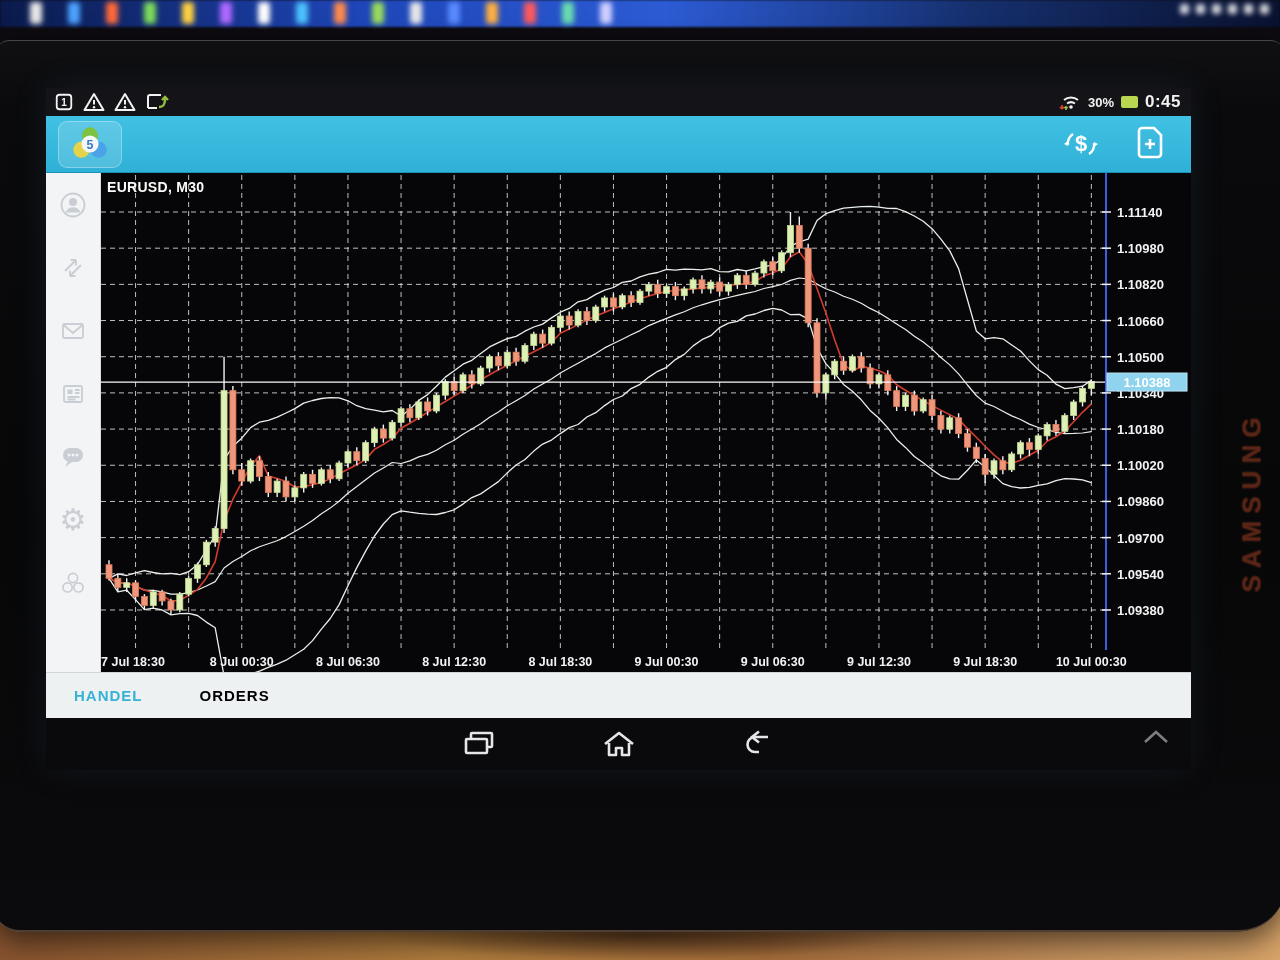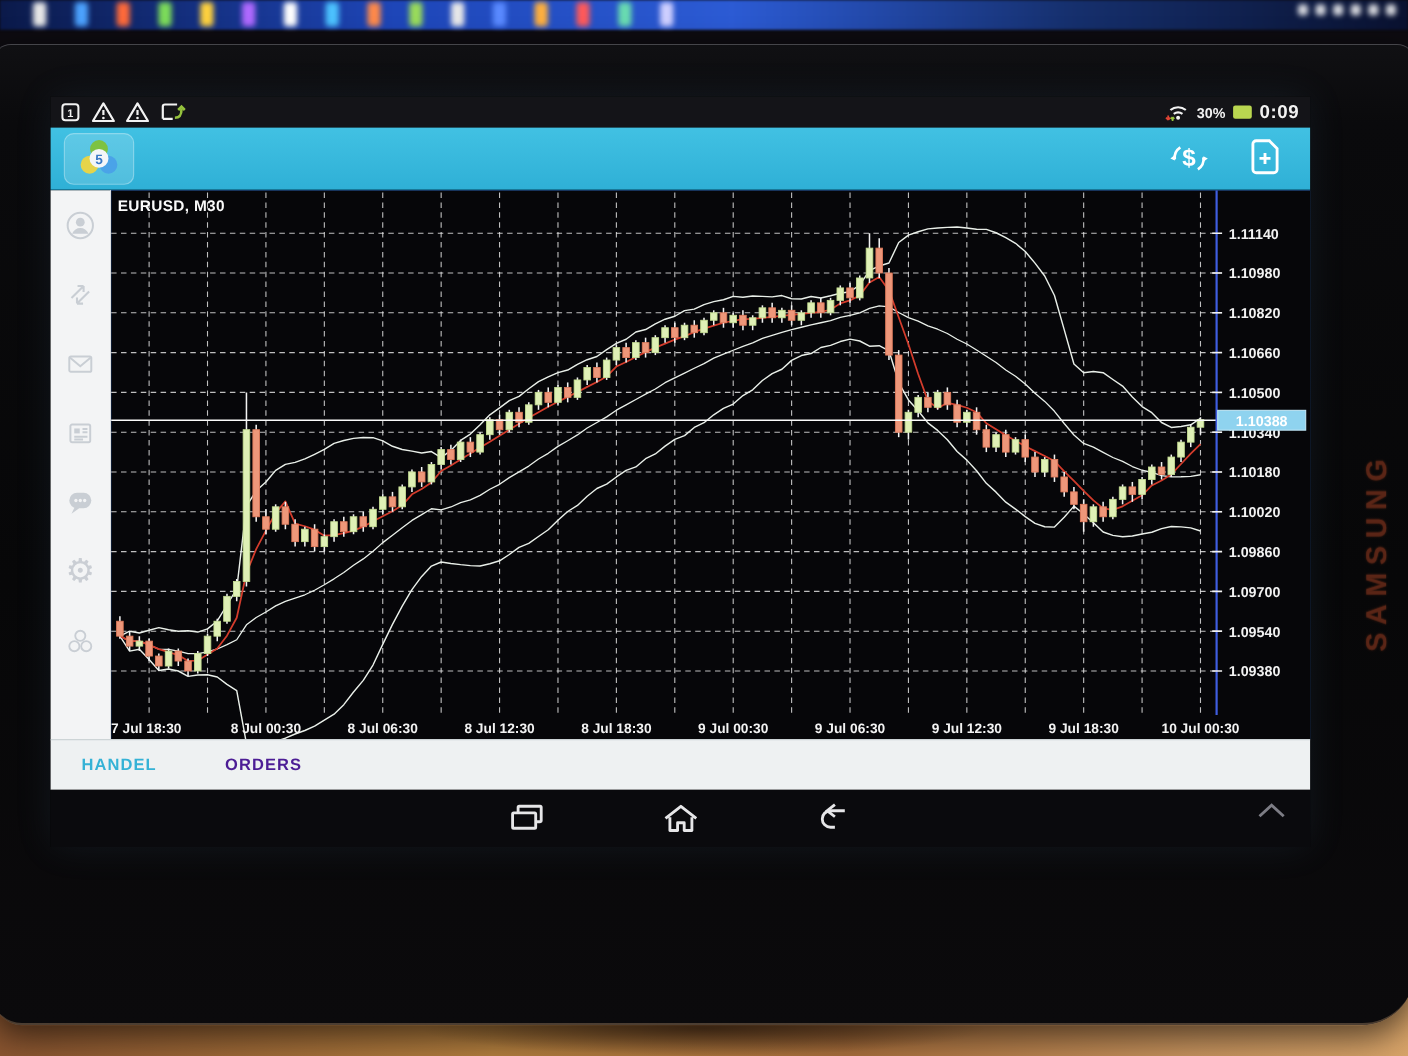--- a/index.html
+++ b/index.html
@@ -52,30 +52,30 @@
     display:flex;align-items:center;justify-content:center;}
   .tb-spacer{flex:1;}
   .tb-icon{margin-right:34px;display:flex;align-items:center;justify-content:center;}
 
   
   .sidebar{position:absolute;left:0;top:85px;width:55px;height:499px;background:#f3f4f5;
     border-right:1px solid #dcdfe2;display:flex;flex-direction:column;align-items:center;}
   .side-ic{height:63px;display:flex;align-items:center;justify-content:center;width:100%;}
   .gear-glyph{font-size:30px;color:#caced4;line-height:1;font-family:"DejaVu Sans",sans-serif;}
 
-  .chartwrap{position:absolute;left:55px;top:85px;width:1090px;height:499px;background:#3b82f6;}
+  .chartwrap{position:absolute;left:55px;top:85px;width:1090px;height:499px;background:#1d4ed8;}
   .symlabel{position:absolute;left:6px;top:6px;color:#fafafa;font-weight:bold;font-size:14px;
     letter-spacing:.3px;z-index:5;}
 
   
   .tabbar{position:absolute;left:0;top:584px;width:1145px;height:46px;background:#eef1f2;
-    border-top:1px solid #cfd6d9;display:flex;align-items:center;gap:62px;padding-left:28px;}
+    border-top:1px solid #cfd6d9;display:flex;align-items:center;gap:36px;padding-left:28px;}
   .tab{font-size:15px;font-weight:bold;letter-spacing:1px;}
   .tab.active{color:#35b2d6;}
-  .tab.inactive{color:#4c1d95;}
+  .tab.inactive{color:#000000;margin-left:21px;}
 
   
   .navbar{position:absolute;left:0;top:630px;width:1145px;height:52px;background:#0a0a0d;
     display:flex;align-items:center;justify-content:center;gap:105px;}
   .nav-chevron{position:absolute;right:18px;top:10px;}
 </style>
 </head>
 <body>
 <div id="photo">
 
@@ -142,21 +142,21 @@
       <div class="sb-right">
         <svg width="22" height="18" viewBox="0 0 22 18">
           <path d="M5 7 a11 11 0 0 1 14 0" fill="none" stroke="#f2f2f2" stroke-width="2"></path>
           <path d="M8 10.5 a7 7 0 0 1 8 0" fill="none" stroke="#f2f2f2" stroke-width="2"></path>
           <circle cx="12" cy="14" r="1.8" fill="#f2f2f2"></circle>
           <path d="M3 12 l0 4 m0 0 l-2-2 m2 2 l2-2" stroke="#e04434" stroke-width="1.6" fill="none"></path>
           <path d="M7 17 l0-3.5 m0 0 l-1.6 1.6 m1.6-1.6 l1.6 1.6" stroke="#95c23d" stroke-width="1.6" fill="none"></path>
         </svg>
         <span class="sb-pct">30%</span>
         <div class="battery"></div>
-        <span class="sb-time">0:09</span>
+        <span class="sb-time">0:45</span>
       </div>
     </div>
 
     <div class="toolbar">
       <div class="logo-tile">
         <svg width="42" height="42" viewBox="0 0 44 44">
           <circle cx="22" cy="13" r="8.5" fill="#7dc242"></circle>
           <circle cx="13" cy="28" r="8.5" fill="#e5d44a"></circle>
           <circle cx="31" cy="28" r="8.5" fill="#4aa3e8"></circle>
           <circle cx="22" cy="22" r="9" fill="#f4f6f8"></circle>

